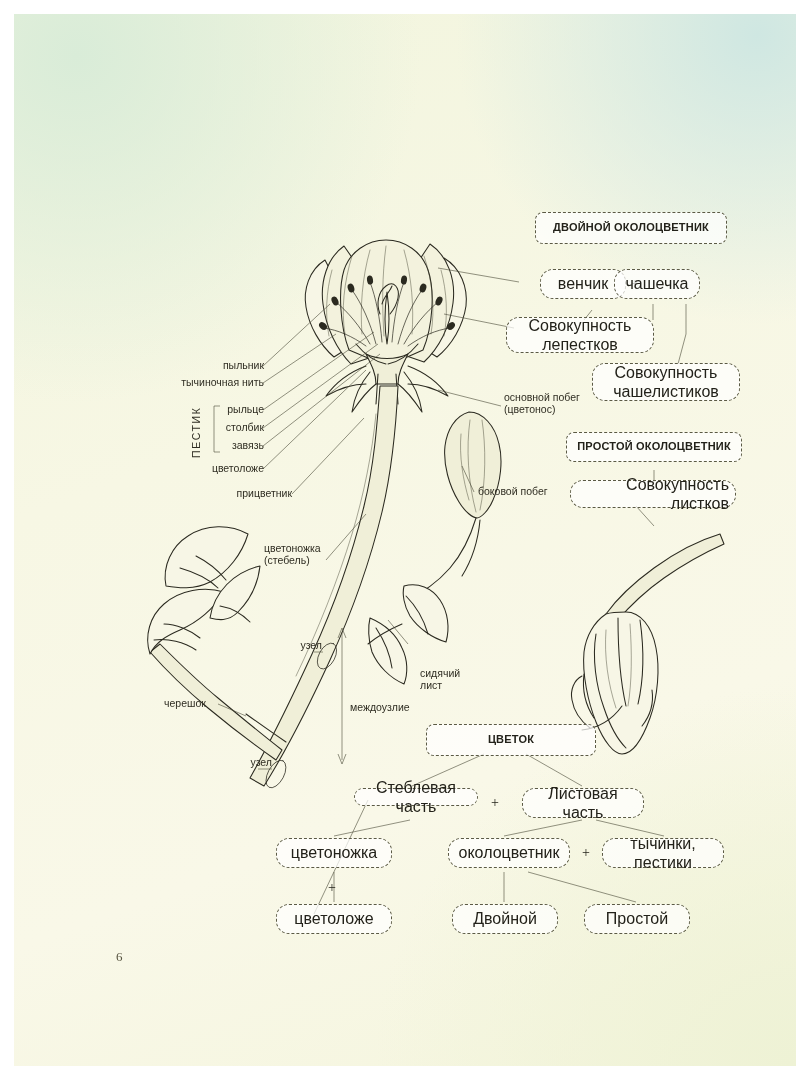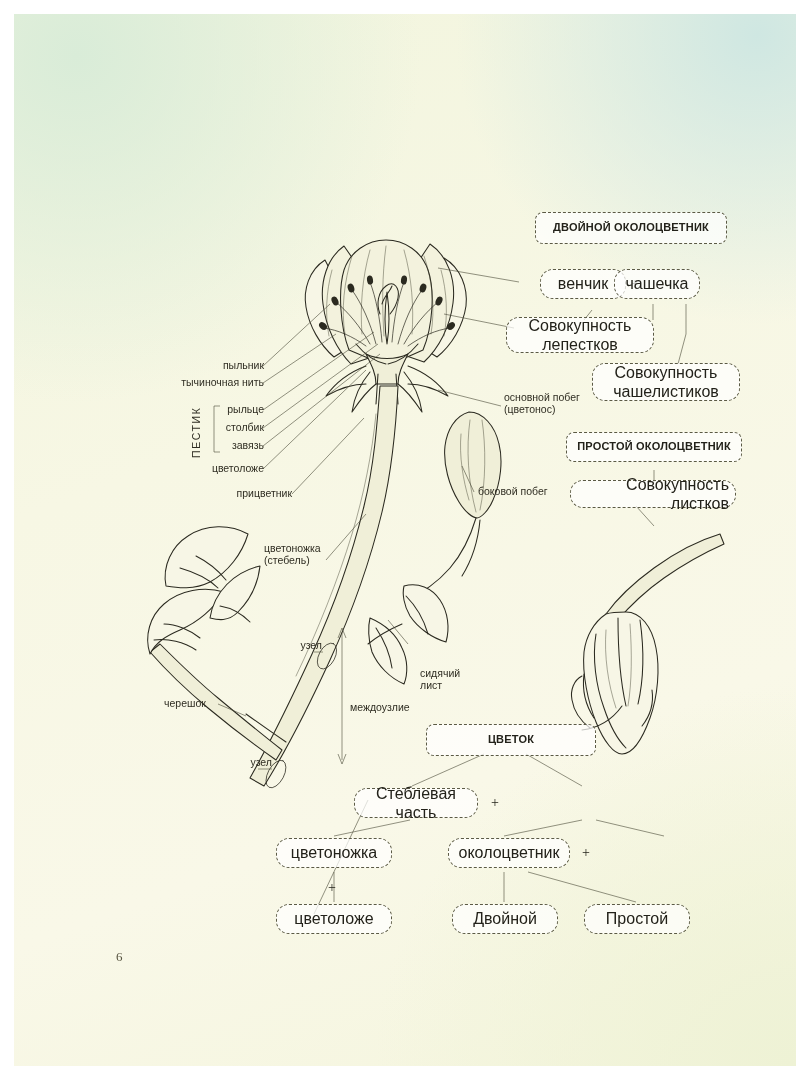--- a/index.html
+++ b/index.html
@@ -306,26 +306,28 @@
   <div class="box" style="left:492px; top:303px; width:148px; height:36px;">Совокупность
 лепестков</div>
   <div class="box" style="left:578px; top:349px; width:148px; height:38px;">Совокупность
 чашелистиков</div>
 
   <div class="box head" style="left:552px; top:418px; width:176px; height:30px;">ПРОСТОЙ ОКОЛОЦВЕТНИК</div>
   <div class="box" style="left:556px; top:466px; width:166px; height:28px;text-align:right;">Совокупность листков</div>
 
   <div class="box head" style="left:412px; top:710px; width:170px; height:32px;">ЦВЕТОК</div>
 
-  <div class="box" style="left:340px; top:774px; width:124px; height:30px;">Стеблевая часть</div>
+  <div class="box" style="left:340px; top:774px; width:124px; height:18px;">Стеблевая часть</div>
   <div class="plus" style="left:477px; top:781px;">+</div>
+  <div class="box" style="left:508px; top:774px; width:122px; height:30px;">Листовая часть</div>
 
   <div class="box" style="left:262px; top:824px; width:116px; height:30px;">цветоножка</div>
   <div class="plus" style="left:314px; top:866px;">+</div>
   <div class="box" style="left:262px; top:890px; width:116px; height:30px;">цветоложе</div>
 
   <div class="box" style="left:434px; top:824px; width:122px; height:30px;">околоцветник</div>
   <div class="plus" style="left:568px; top:831px;">+</div>
+  <div class="box" style="left:588px; top:824px; width:122px; height:30px;">тычинки, пестики</div>
 
   <div class="box" style="left:438px; top:890px; width:106px; height:30px;">Двойной</div>
   <div class="box" style="left:570px; top:890px; width:106px; height:30px;">Простой</div>
 
 </div>
 
 </body></html>

